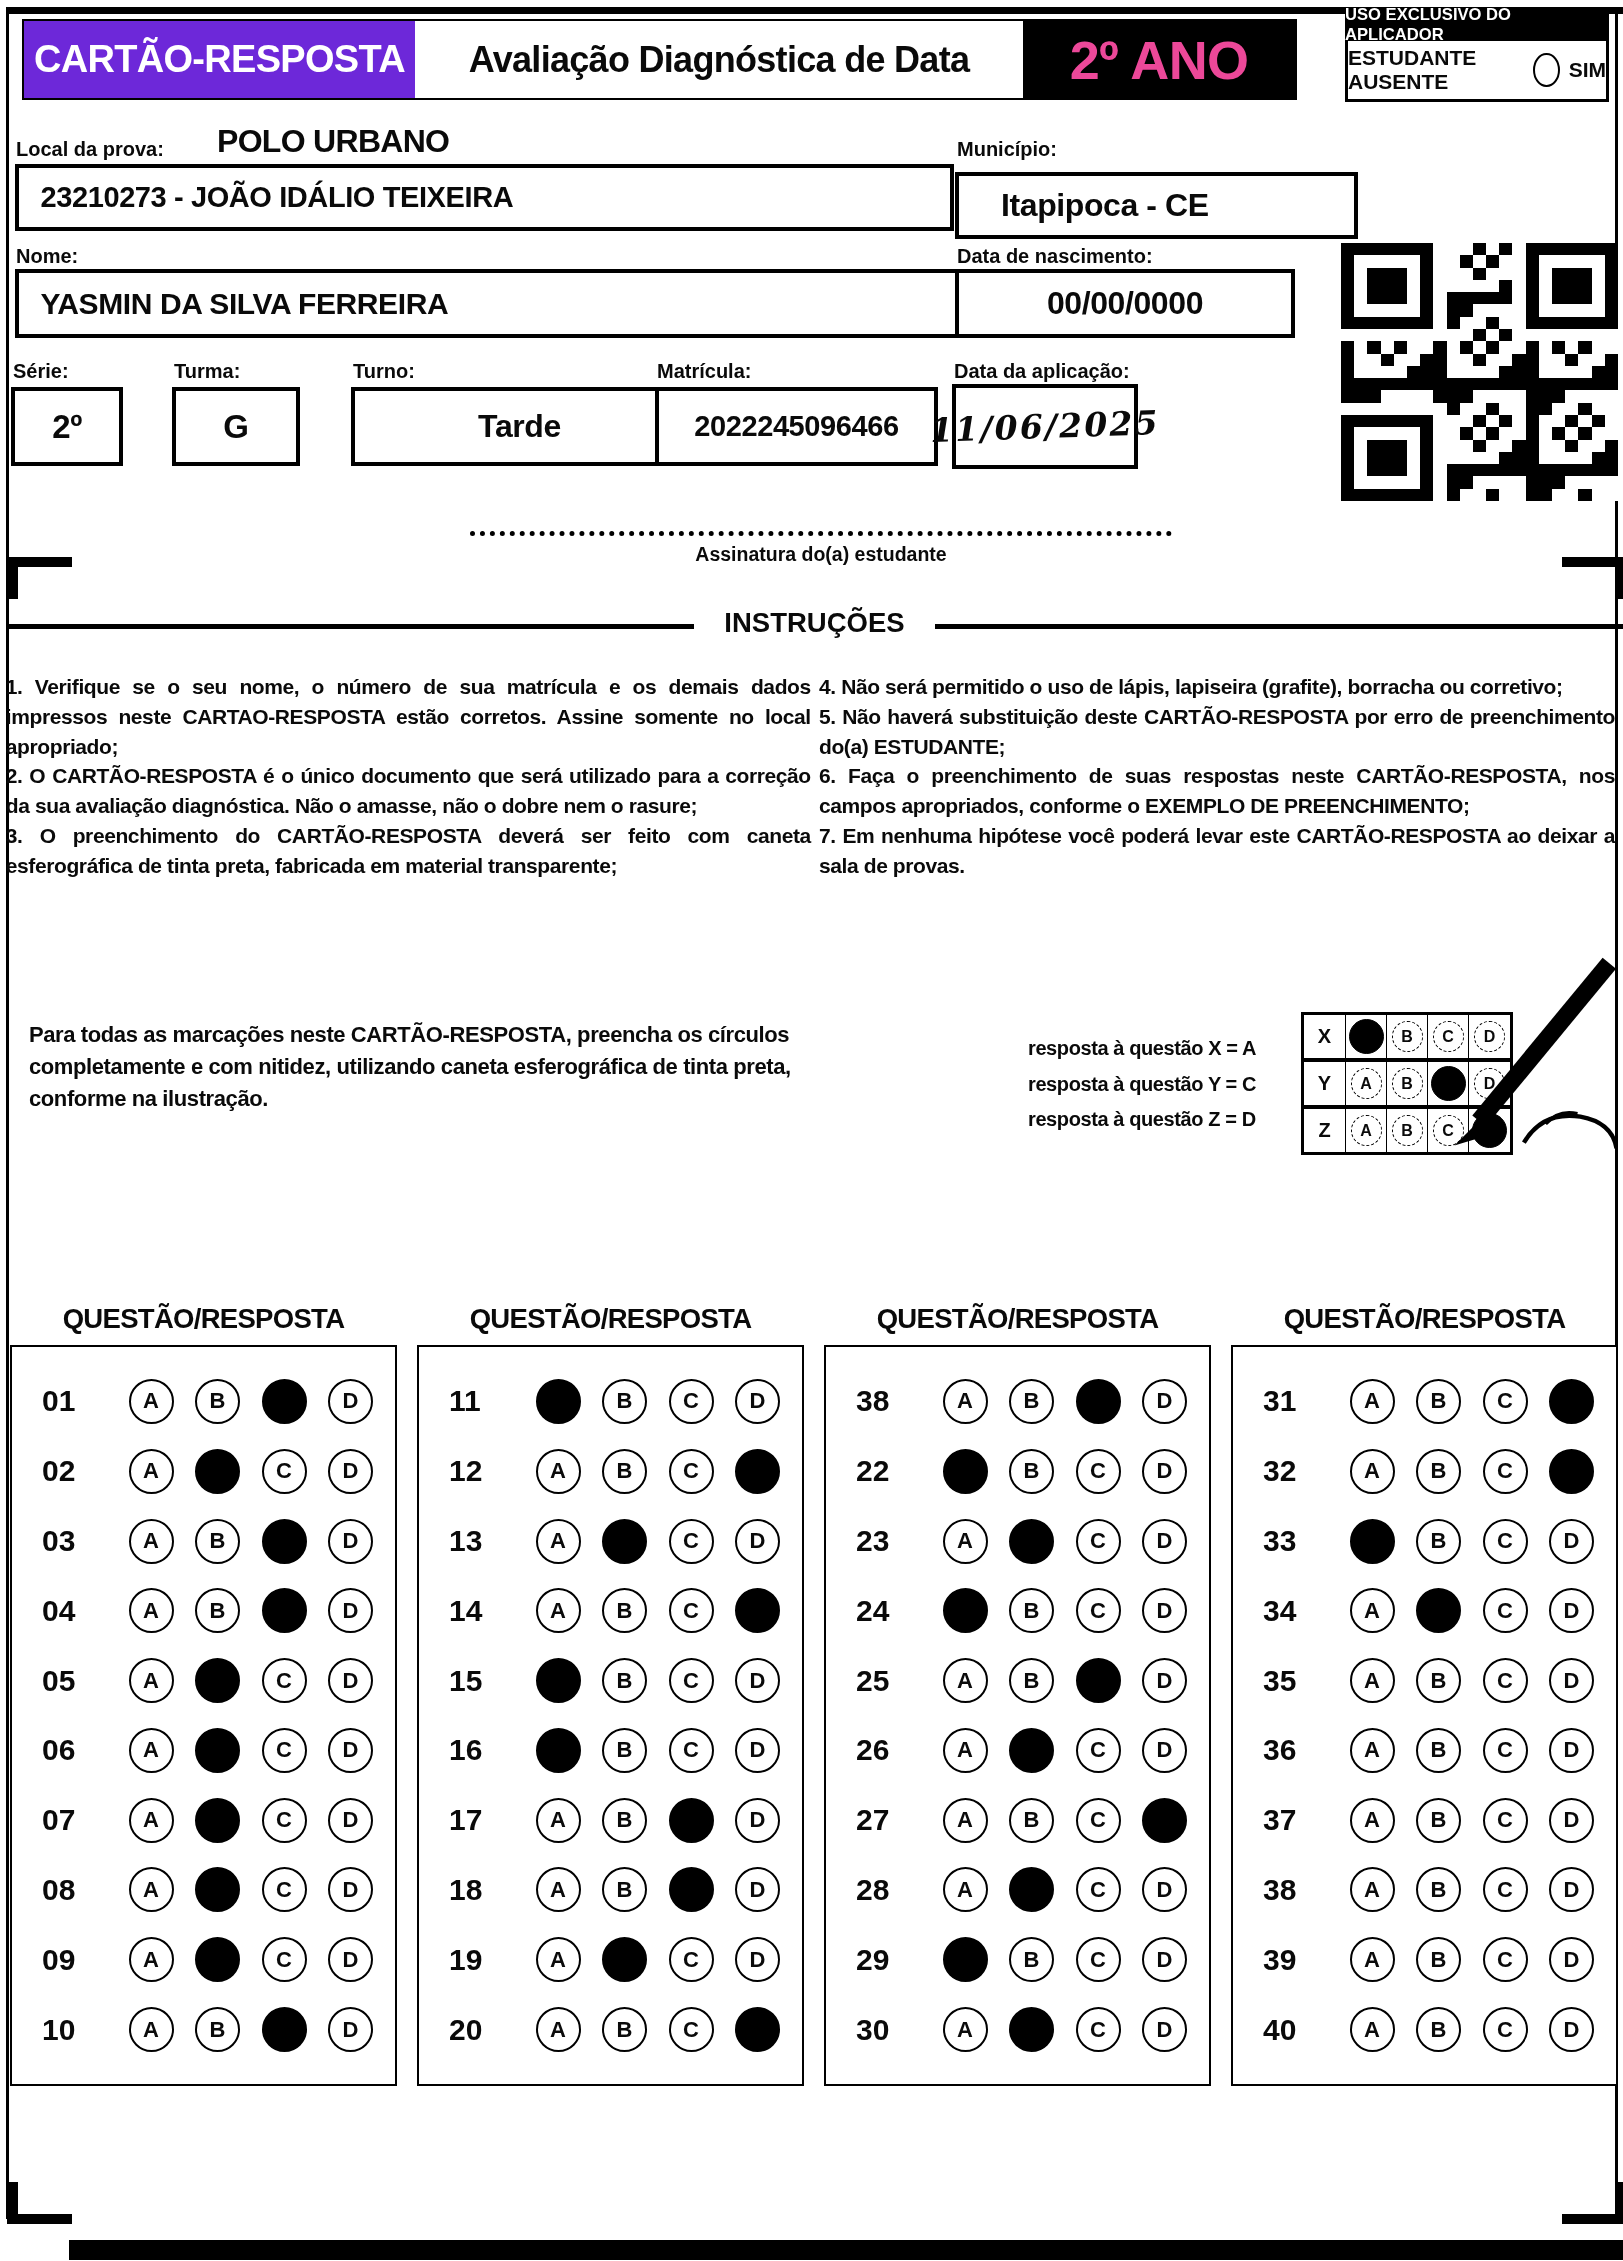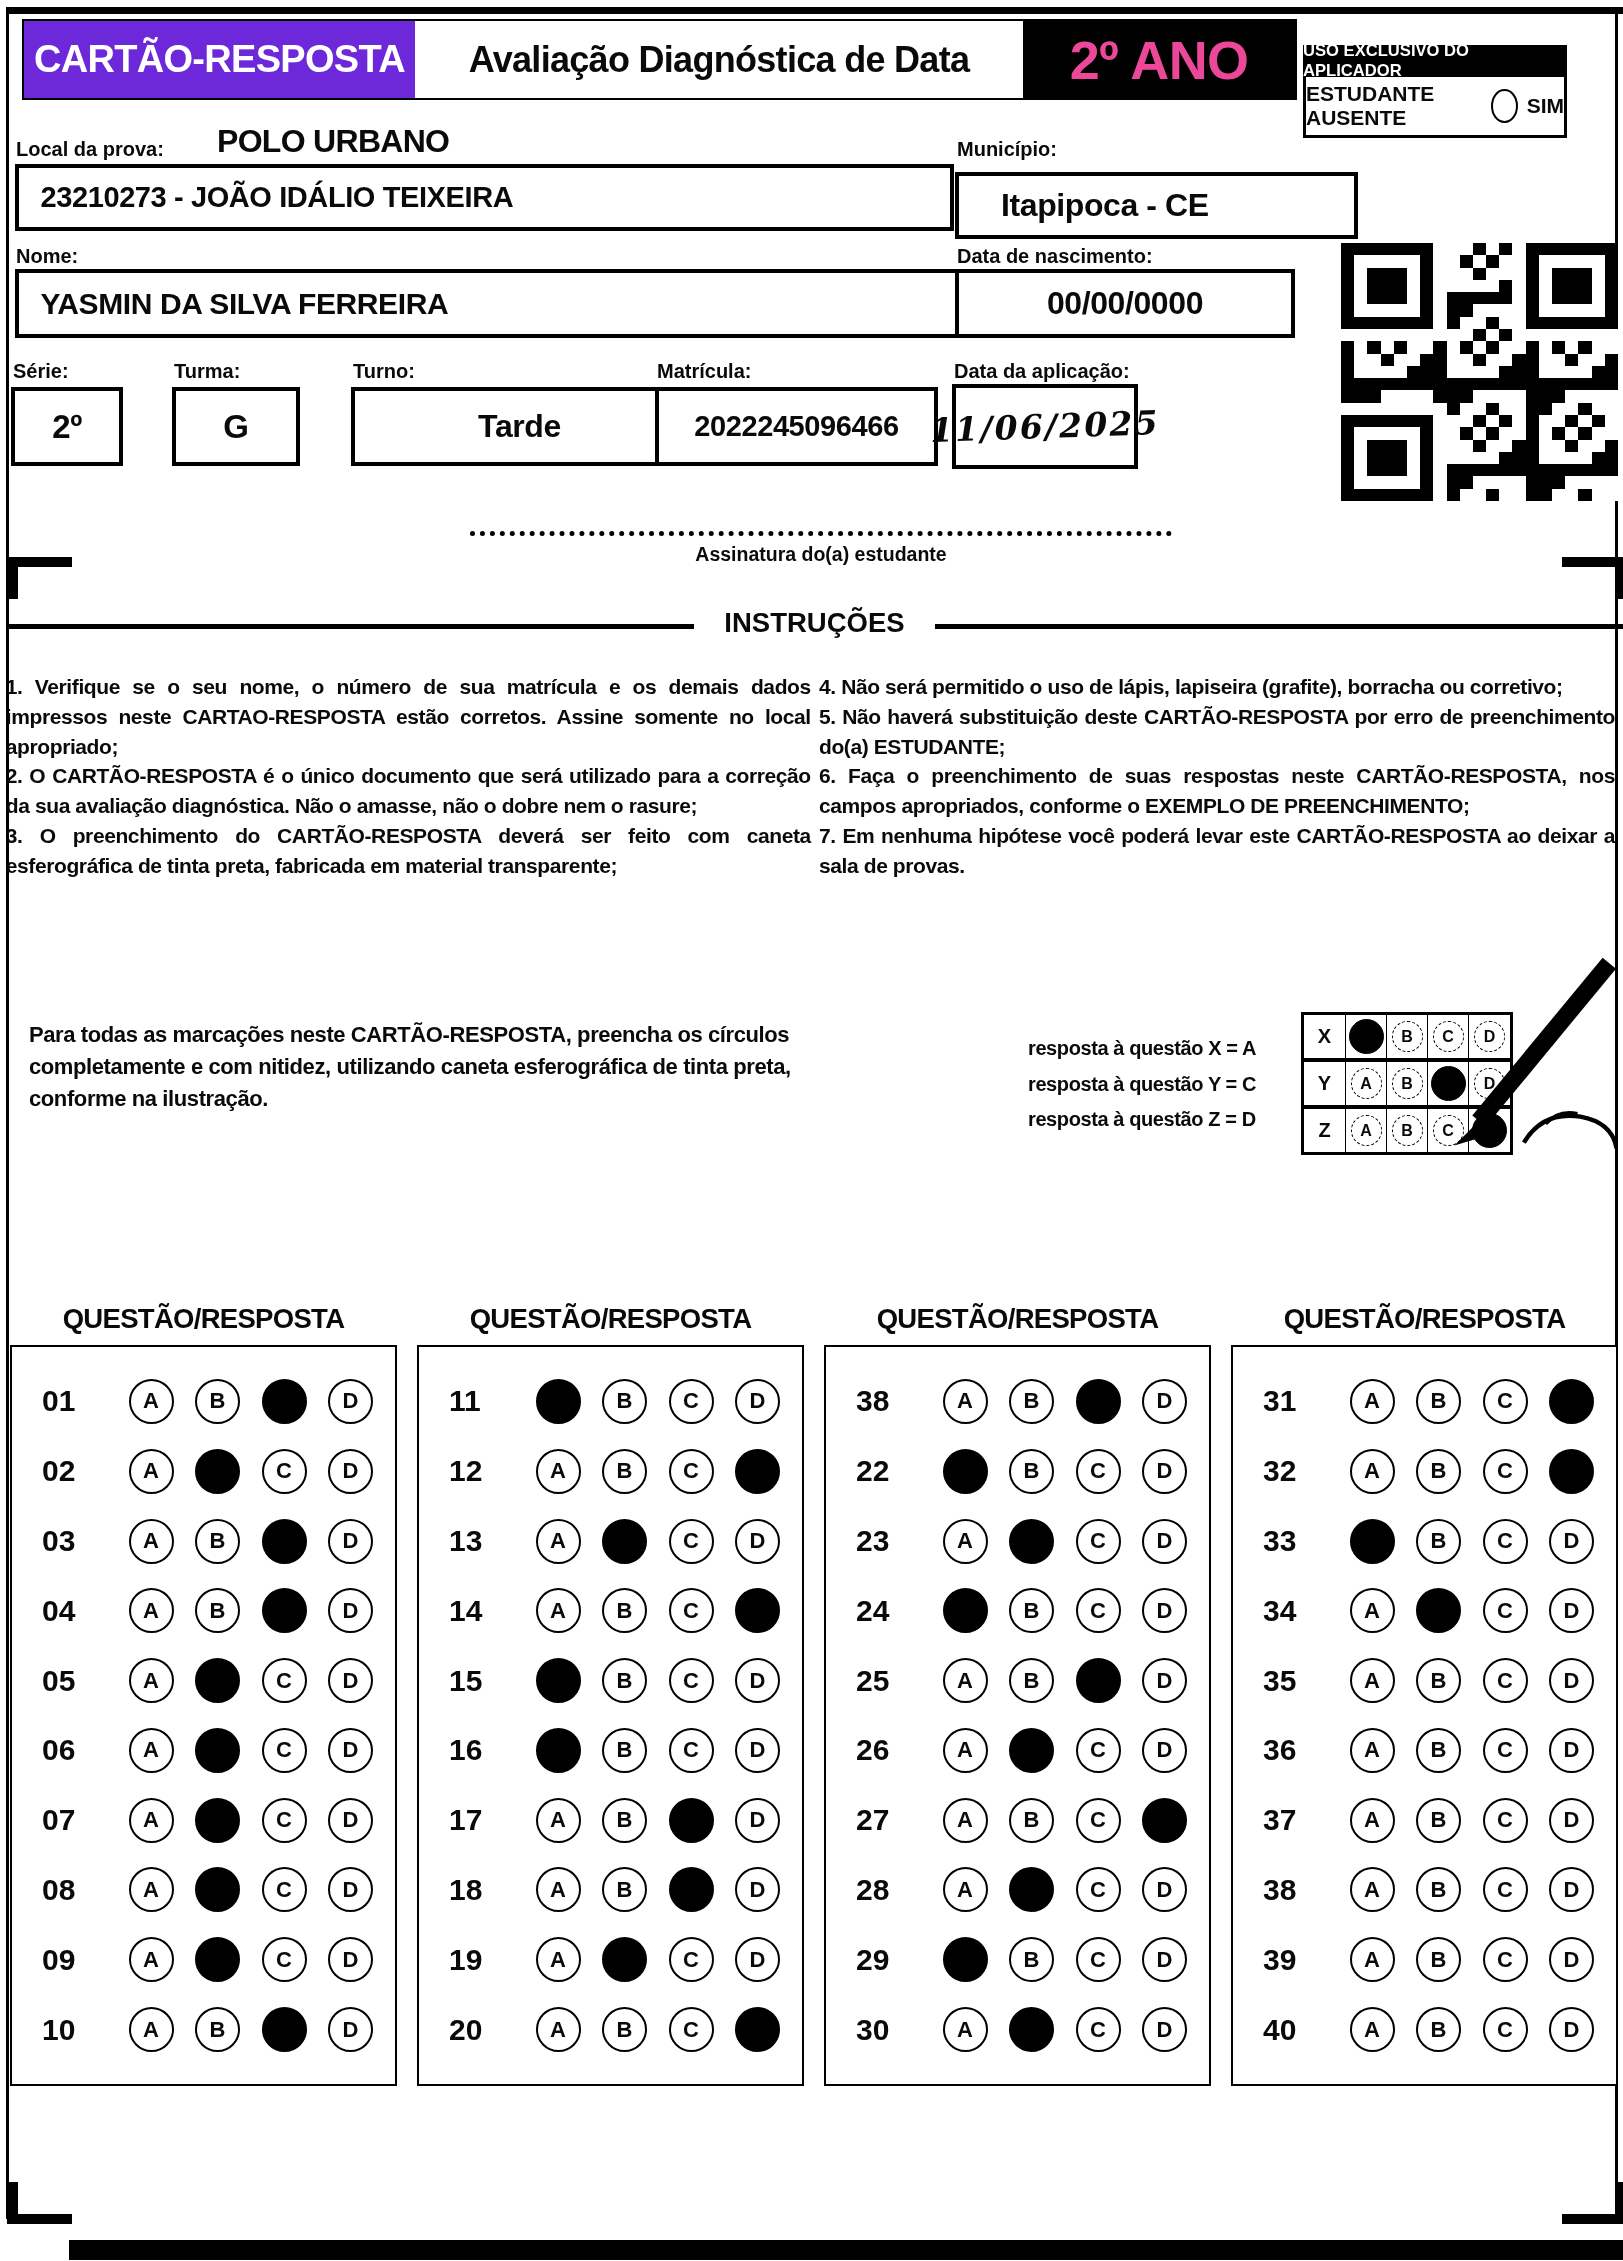--- a/index.html
+++ b/index.html
@@ -9,21 +9,21 @@
   .abs{position:absolute;}
   .line{position:absolute;background:#000;}
 
   
   .header-band{position:absolute;left:22px;top:19px;width:1271px;height:77px;border:2.9px solid #000;display:flex;}
   .card-title{width:391px;background:#6d28d9;color:#fff;display:flex;align-items:center;justify-content:center;
     font-weight:bold;font-size:38px;letter-spacing:-0.7px;}
   .exam-title{flex:1;display:flex;align-items:center;justify-content:center;font-weight:bold;font-size:36px;letter-spacing:-0.7px;}
   .grade-badge{width:272px;background:#000;color:#ec4899;display:flex;align-items:center;justify-content:center;
     font-weight:bold;font-size:54px;letter-spacing:-0.7px;}
-  .applicator-box{position:absolute;left:1303px;top:8.7px;width:264px;margin-top:36px;}
+  .applicator-box{position:absolute;left:1345px;top:8.7px;width:264px;}
   .applicator-title{background:#000;color:#fff;height:32px;display:flex;align-items:center;justify-content:center;
     font-weight:bold;font-size:16.6px;}
   .applicator-body{height:58px;border:3.6px solid #000;border-top:none;background:#fff;display:flex;align-items:center;
     justify-content:center;gap:8.7px;font-weight:bold;font-size:21px;}
   .abs-circle{width:30px;height:30px;border:2.2px solid #000;border-radius:50%;display:inline-block;}
 
   
   .lbl{position:absolute;font-weight:bold;font-size:20px;}
   .big-val{position:absolute;font-weight:bold;font-size:32px;letter-spacing:-0.7px;}
   .fbox{position:absolute;border:4.3px solid #000;background:#fff;display:flex;align-items:center;

